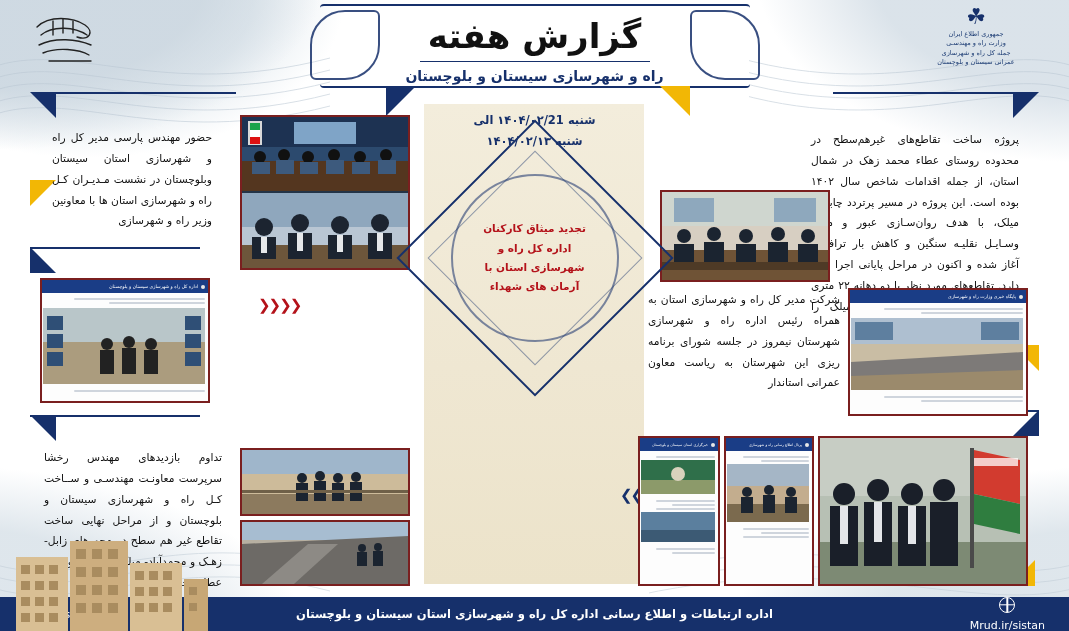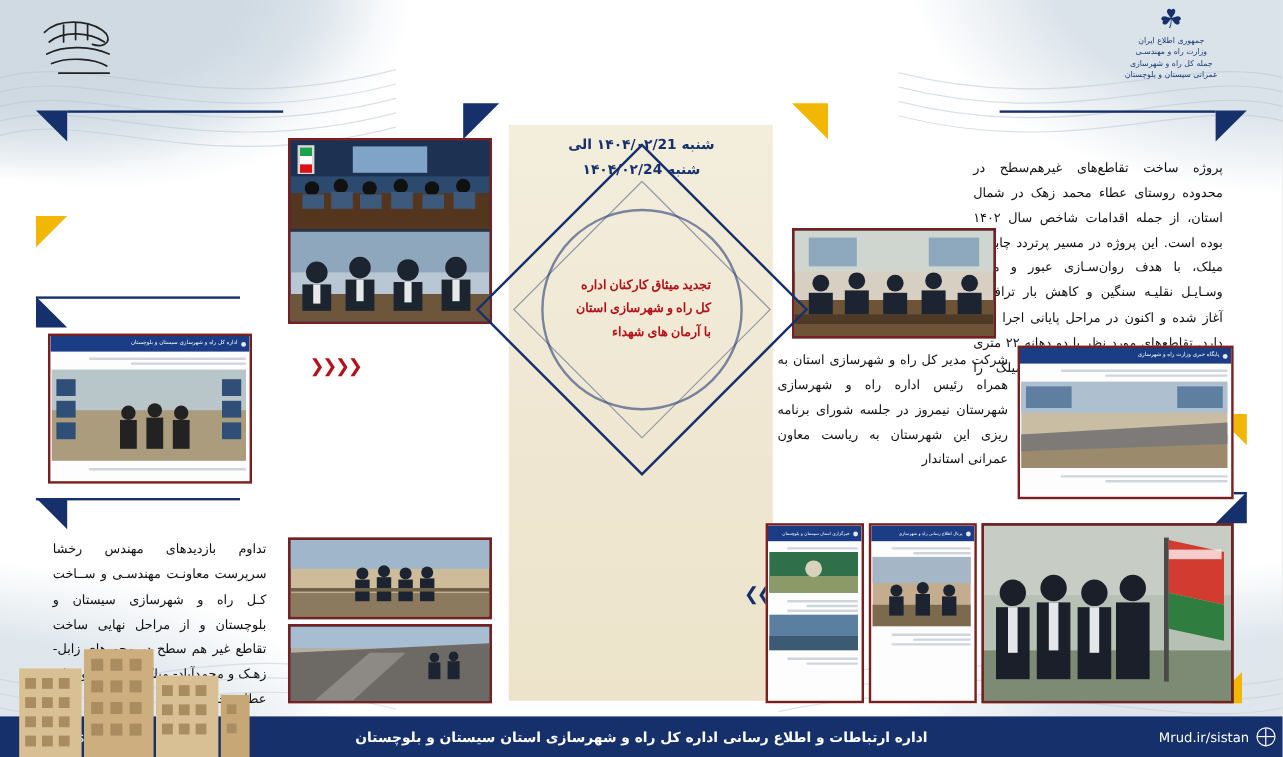--- a/index.html
+++ b/index.html
@@ -160,22 +160,22 @@
   .medal .ring3 {
     position: absolute; inset: 22px;
     border: 1px solid #16306b;
     transform: rotate(45deg);
     opacity: .45;
   }
   .medal .inner {
     position: absolute;
     inset: 34px;
     display: flex; align-items: center; justify-content: center;
+    text-align: center;
     padding: 6px;
-    font-family: Liberation Serif, serif;
   }
   .medal .inner p {
     margin: 0;
     font-size: 10.5px;
     font-weight: bold;
     color: #b4121a;
     line-height: 1.85;
   }
   .center-para {
     position: absolute;
@@ -257,21 +257,21 @@
   }
   .footer .mid {
     position: absolute; left: 0; right: 0; text-align: center;
     font-size: 11.5px; font-weight: bold; direction: rtl;
   }
   .footer .side {
     display: flex; align-items: center; gap: 6px;
     font-size: 11px; z-index: 2;
   }
   .footer .left-side { position: absolute; left: 24px; }
-  .footer .right-side { position: absolute; right: 6px; }
+  .footer .right-side { position: absolute; right: 24px; flex-direction: column; }
   .globe {
     width: 16px; height: 16px; border-radius: 50%;
     border: 1.4px solid #fff;
     display: inline-block; position: relative;
   }
   .globe::before {
     content: ""; position: absolute; left: 50%; top: 0; bottom: 0;
     width: 1.4px; background: #fff; transform: translateX(-50%);
   }
   .globe::after {
@@ -336,20 +336,28 @@
           <path d="M10 34 C 26 26, 48 28, 62 34"></path>
           <path d="M14 42 C 28 36, 50 38, 60 44"></path>
           <path d="M20 50 L 62 50"></path>
           <path d="M24 10 L 24 24"></path>
           <path d="M34 8 L 34 22"></path>
           <path d="M44 10 L 44 22"></path>
         </g>
       </svg>
     </div>
 
+    <div class="title-block">
+      <div class="title-frame"></div>
+      <div class="frame-orn l"></div>
+      <div class="frame-orn r"></div>
+      <div class="title-main">گزارش هفته</div>
+      <div class="title-rule"></div>
+      <div class="title-sub">راه و شهرسازی سیستان و بلوچستان</div>
+    </div>
 
     <div class="logo-right">
       <div class="iran-emblem">☘</div>
       <div class="ln">جمهوری اطلاع ایران</div>
       <div class="ln">وزارت راه و مهندسـی</div>
       <div class="ln">جمله کل راه و شهرسازی</div>
       <div class="ln">عمرانی سیستان و بلوچستان</div>
     </div>
   </div>
 
@@ -369,21 +377,21 @@
   <div style="position:absolute;left:56px;top:92px;width:180px;height:2px;background:#16306b;"></div>
   <div style="position:absolute;right:56px;top:92px;width:180px;height:2px;background:#16306b;"></div>
   <div style="position:absolute;left:30px;top:247px;width:170px;height:2px;background:#16306b;"></div>
   <div style="position:absolute;left:30px;top:415px;width:170px;height:2px;background:#16306b;"></div>
   <div style="position:absolute;right:30px;top:410px;width:170px;height:2px;background:#16306b;"></div>
 
   <div class="center-col"></div>
 
   <div class="date-badge">
     <div class="dline">شنبه ۱۴۰۴/۰۲/21 الی</div>
-    <div class="dline">شنبه ۱۴۰۴/۰۲/24</div>
+    <div class="dline">شنبه ۱۴۰۴/۰۲/۱۳</div>
   </div>
 
   <div class="medal">
     <div class="ring"></div>
     <div class="ring2"></div>
     <div class="ring3"></div>
     <div class="inner">
       <p>تجدید میثاق کارکنان اداره کل راه و شهرسازی استان با آرمان های شهداء</p>
     </div>
   </div>
@@ -426,20 +434,21 @@
         <rect x="135" y="64" width="9" height="9"></rect>
         <rect x="149" y="64" width="9" height="9"></rect>
       <rect x="121" y="80" width="9" height="9"></rect>
         <rect x="135" y="80" width="9" height="9"></rect>
         <rect x="149" y="80" width="9" height="9"></rect>
       <rect x="175" y="64" width="8" height="8"></rect>
         <rect x="175" y="80" width="8" height="8"></rect>
     </g>
   </svg>
 
+  <div class="txt" style="left:52px;top:128px;width:160px;">حضور مهندس پارسی مدیر کل راه و شهرسازی استان سیستان وبلوچستان در نشست مـدیـران کـل راه و شهرسازی استان ها با معاونین وزیر راه و شهرسازی</div>
 
   <div class="photo" style="left:240px;top:115px;width:170px;height:155px;">
     <div class="shot" style="left:0;top:0;width:166px;height:74px;background:linear-gradient(180deg,#2b4c72 0%,#42628a 55%,#1e3category 100%);">
       <svg width="166" height="74" viewBox="0 0 166 74">
         <rect width="166" height="74" fill="#2c4a6e"></rect>
         <rect x="0" y="0" width="166" height="30" fill="#1d3252"></rect>
         <rect x="52" y="5" width="62" height="22" fill="#7fa4c7"></rect>
         <rect x="6" y="4" width="14" height="24" fill="#d8d8d8"></rect>
         <rect x="8" y="6" width="10" height="7" fill="#1aa34a"></rect>
         <rect x="8" y="13" width="10" height="7" fill="#ffffff"></rect>

